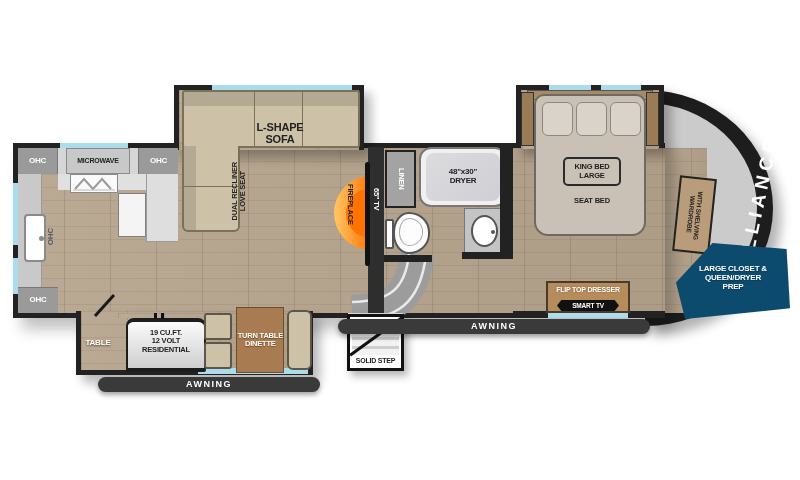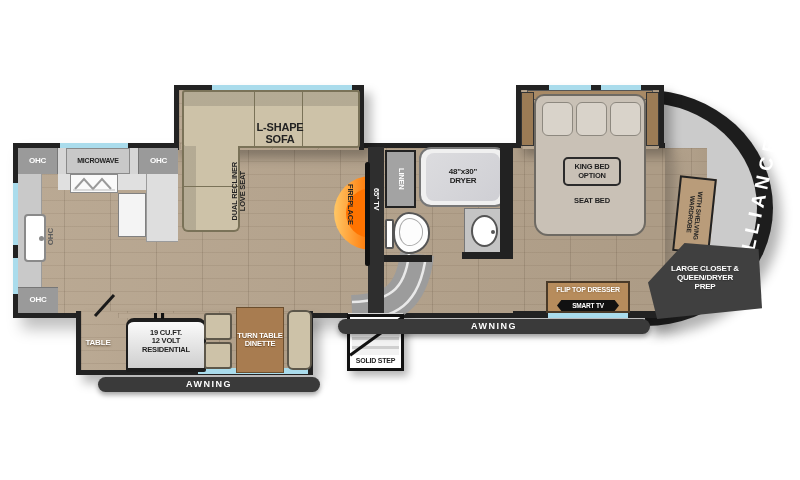--- a/index.html
+++ b/index.html
@@ -159,60 +159,60 @@
   <div class="abs" style="left:527px;top:90px;width:126px;height:10px;background:#a88a66;border:1px solid #555;"></div>
   <div class="abs" style="left:521px;top:92px;width:13px;height:54px;background:#9b7b55;border:1px solid #333;"></div>
   <div class="abs" style="left:646px;top:92px;width:13px;height:54px;background:#9b7b55;border:1px solid #333;"></div>
   <div class="abs" style="left:534px;top:94px;width:112px;height:142px;background:#c9c1b6;border:2px solid #6e6a63;border-radius:10px 10px 14px 14px;"></div>
   <div class="abs" style="left:542px;top:102px;width:31px;height:34px;background:#d9d3ca;border:1.5px solid #8d887f;border-radius:6px;"></div>
   <div class="abs" style="left:576px;top:102px;width:31px;height:34px;background:#d9d3ca;border:1.5px solid #8d887f;border-radius:6px;"></div>
   <div class="abs" style="left:610px;top:102px;width:31px;height:34px;background:#d9d3ca;border:1.5px solid #8d887f;border-radius:6px;"></div>
   <div class="abs ctr" style="left:563px;top:157px;width:58px;height:29px;border:2px solid #2b2b2b;border-radius:5px;">
     <div class="lbl" style="font-size:7.5px;">
       <div>KING BED</div>
-      <div>OPTION</div>
+      <div>LARGE</div>
     </div>
   </div>
   <div class="abs lbl" style="left:556px;top:197px;width:72px;font-size:7.5px;">SEAT BED</div>
 
   <div class="abs wall" style="left:513px;top:311px;width:35px;height:7px;"></div>
   <div class="abs wall" style="left:628px;top:311px;width:37px;height:7px;"></div>
   <div class="abs" style="left:546px;top:281px;width:84px;height:32px;background:#b78c5c;border:2px solid #4a3a28;">
     <div class="lbl white" style="font-size:7px;margin-top:3px;text-shadow:0 0 2px #7a5a35;">FLIP TOP DRESSER</div>
   </div>
   <div class="abs ctr" style="left:557px;top:300px;width:62px;height:11px;background:#111;clip-path:polygon(7% 0,93% 0,100% 50%,93% 100%,7% 100%,0 50%);">
     <span class="lbl white" style="font-size:6.5px;">SMART TV</span>
   </div>
   <div class="abs blue" style="left:548px;top:313px;width:80px;height:5px;"></div>
 
   <div class="abs ctr" style="left:676px;top:177px;width:37px;height:76px;background:#b99c7a;border:2px solid #222;transform:rotate(6deg);">
     <span class="lbl vt" style="font-size:6.5px;">WARDROBE</span>
     <span class="lbl vt" style="font-size:6.5px;">WITH SHELVING</span>
   </div>
-  <div class="abs" style="left:648px;top:243px;width:114px;height:76px;background:#404040;clip-path:polygon(32% 0,97% 8%,100% 86%,8% 100%,0 52%);">
+  <div class="abs" style="left:676px;top:243px;width:114px;height:76px;background:#0c4a6e;clip-path:polygon(32% 0,97% 8%,100% 86%,8% 100%,0 52%);">
     <div class="lbl white" style="font-size:8px;margin-top:22px;text-shadow:0 1px 1px rgba(0,0,0,.25);">
       <div>LARGE CLOSET &amp;</div>
       <div>QUEEN/DRYER</div>
       <div>PREP</div>
     </div>
   </div>
 
   <div class="abs lbl white" style="left:72px;top:339px;width:52px;font-size:8px;text-shadow:0 1px 2px rgba(60,40,20,.8);">TABLE</div>
   <div class="abs" style="left:126px;top:318px;width:80px;height:54px;background:linear-gradient(180deg,#fafafa,#cfcfcf);border:2px solid #1d1d1d;border-top:4px solid #1d1d1d;border-bottom:4px solid #1d1d1d;border-radius:8px 8px 2px 2px;">
     <div class="lbl" style="font-size:7.5px;margin-top:7px;">
       <div>19 CU.FT.</div>
       <div>12 VOLT</div>
       <div>RESIDENTIAL</div>
     </div>
     <div class="abs" style="left:26px;top:-9px;width:3px;height:6px;background:#111;"></div>
     <div class="abs" style="left:33px;top:-9px;width:3px;height:6px;background:#111;"></div>
   </div>
   <div class="abs" style="left:204px;top:313px;width:28px;height:27px;background:#cdc2a8;border:2px solid #5d574a;border-radius:3px;"></div>
   <div class="abs" style="left:204px;top:342px;width:28px;height:27px;background:#cdc2a8;border:2px solid #5d574a;border-radius:3px;"></div>
-  <div class="abs ctr" style="left:236px;top:307px;width:48px;height:66px;background:#a87c50;border:1px solid #6b4e2e;">
+  <div class="abs ctr" style="left:236px;top:307px;width:48px;height:66px;background:#a87c50;border:1px solid #6b4e2e;justify-content:flex-end;">
     <div class="lbl white" style="font-size:7.5px;text-shadow:0 1px 1px rgba(80,50,20,.7);">
       <div>TURN TABLE</div>
       <div>DINETTE</div>
     </div>
   </div>
   <div class="abs" style="left:287px;top:310px;width:25px;height:60px;background:#cdc2a8;border:2px solid #5d574a;border-radius:6px;"></div>
 
   <div class="abs" style="left:348px;top:313px;width:55px;height:5px;background:#dcdcdc;"></div>
   <div class="abs" style="left:347px;top:314px;width:57px;height:57px;background:#fff;border:3px solid #111;box-shadow:4px 5px 8px rgba(0,0,0,.3);">
     <div class="abs" style="left:2px;top:2px;width:47px;height:36px;background:repeating-linear-gradient(180deg,#cfcfcf 0 3px,#f2f2f2 3px 9px);"></div>

